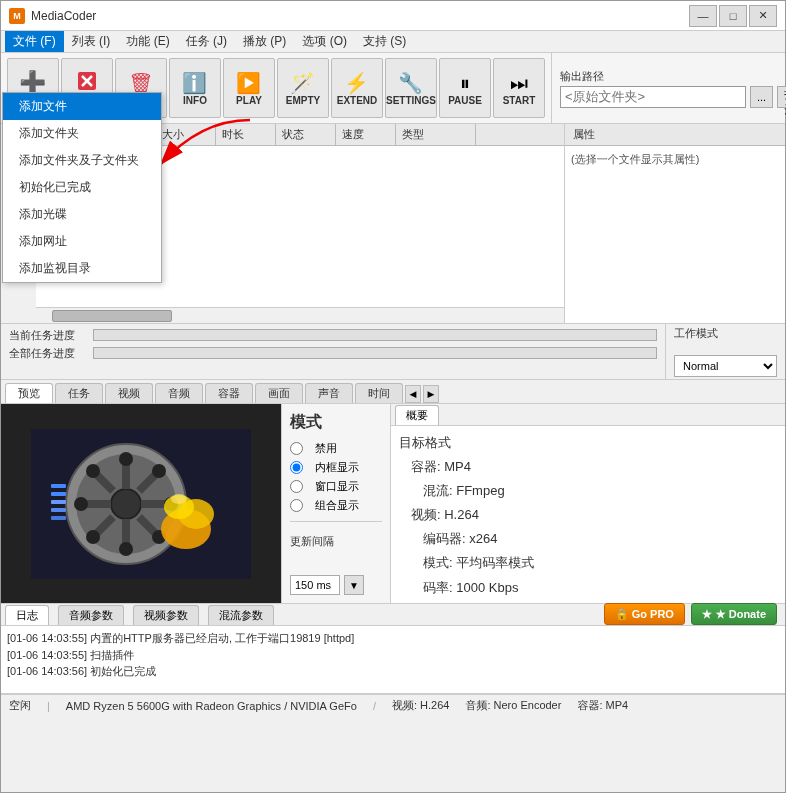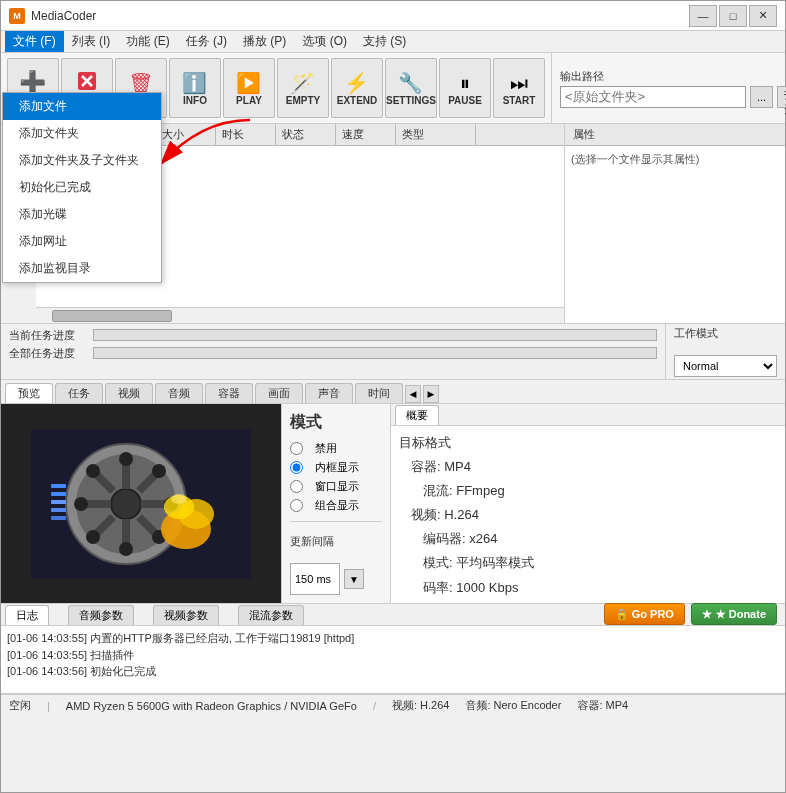--- a/index.html
+++ b/index.html
@@ -297,21 +297,21 @@
       display: flex;
       flex-direction: column;
       gap: 4px;
     }
     .controls-title { font-size: 16px; color: #333; font-weight: bold; margin-bottom: 4px; }
     .radio-item { display: flex; align-items: center; gap: 12px; font-size: 11px; }
     .controls-divider { border-top: 1px solid #ccc; margin: 4px 0; }
     .interval-row { display: flex; align-items: center; gap: 4px; font-size: 11px; margin-top: auto; }
     .interval-input {
       width: 50px;
-      height: 32px;
+      height: 20px;
       border: 1px solid #aaa;
       font-size: 11px;
       padding: 0 4px;
     }
     .interval-select-btn {
       width: 20px;
       height: 20px;
       background: #e0e0e0;
       border: 1px solid #aaa;
       cursor: pointer;
@@ -365,21 +365,21 @@
       flex-direction: column;
       border-bottom: 1px solid #ccc;
     }
     .log-tab-bar {
       display: flex;
       background: #f0f0f0;
       border-bottom: 1px solid #ccc;
       height: 22px;
       align-items: flex-end;
       padding: 0 4px;
-      gap: 19px;
+      gap: 9px;
     }
     .log-tab {
       padding: 2px 10px;
       border: 1px solid #bbb;
       border-bottom: none;
       background: #e0e0e0;
       cursor: pointer;
       font-size: 11px;
       border-radius: 3px 3px 0 0;
     }

